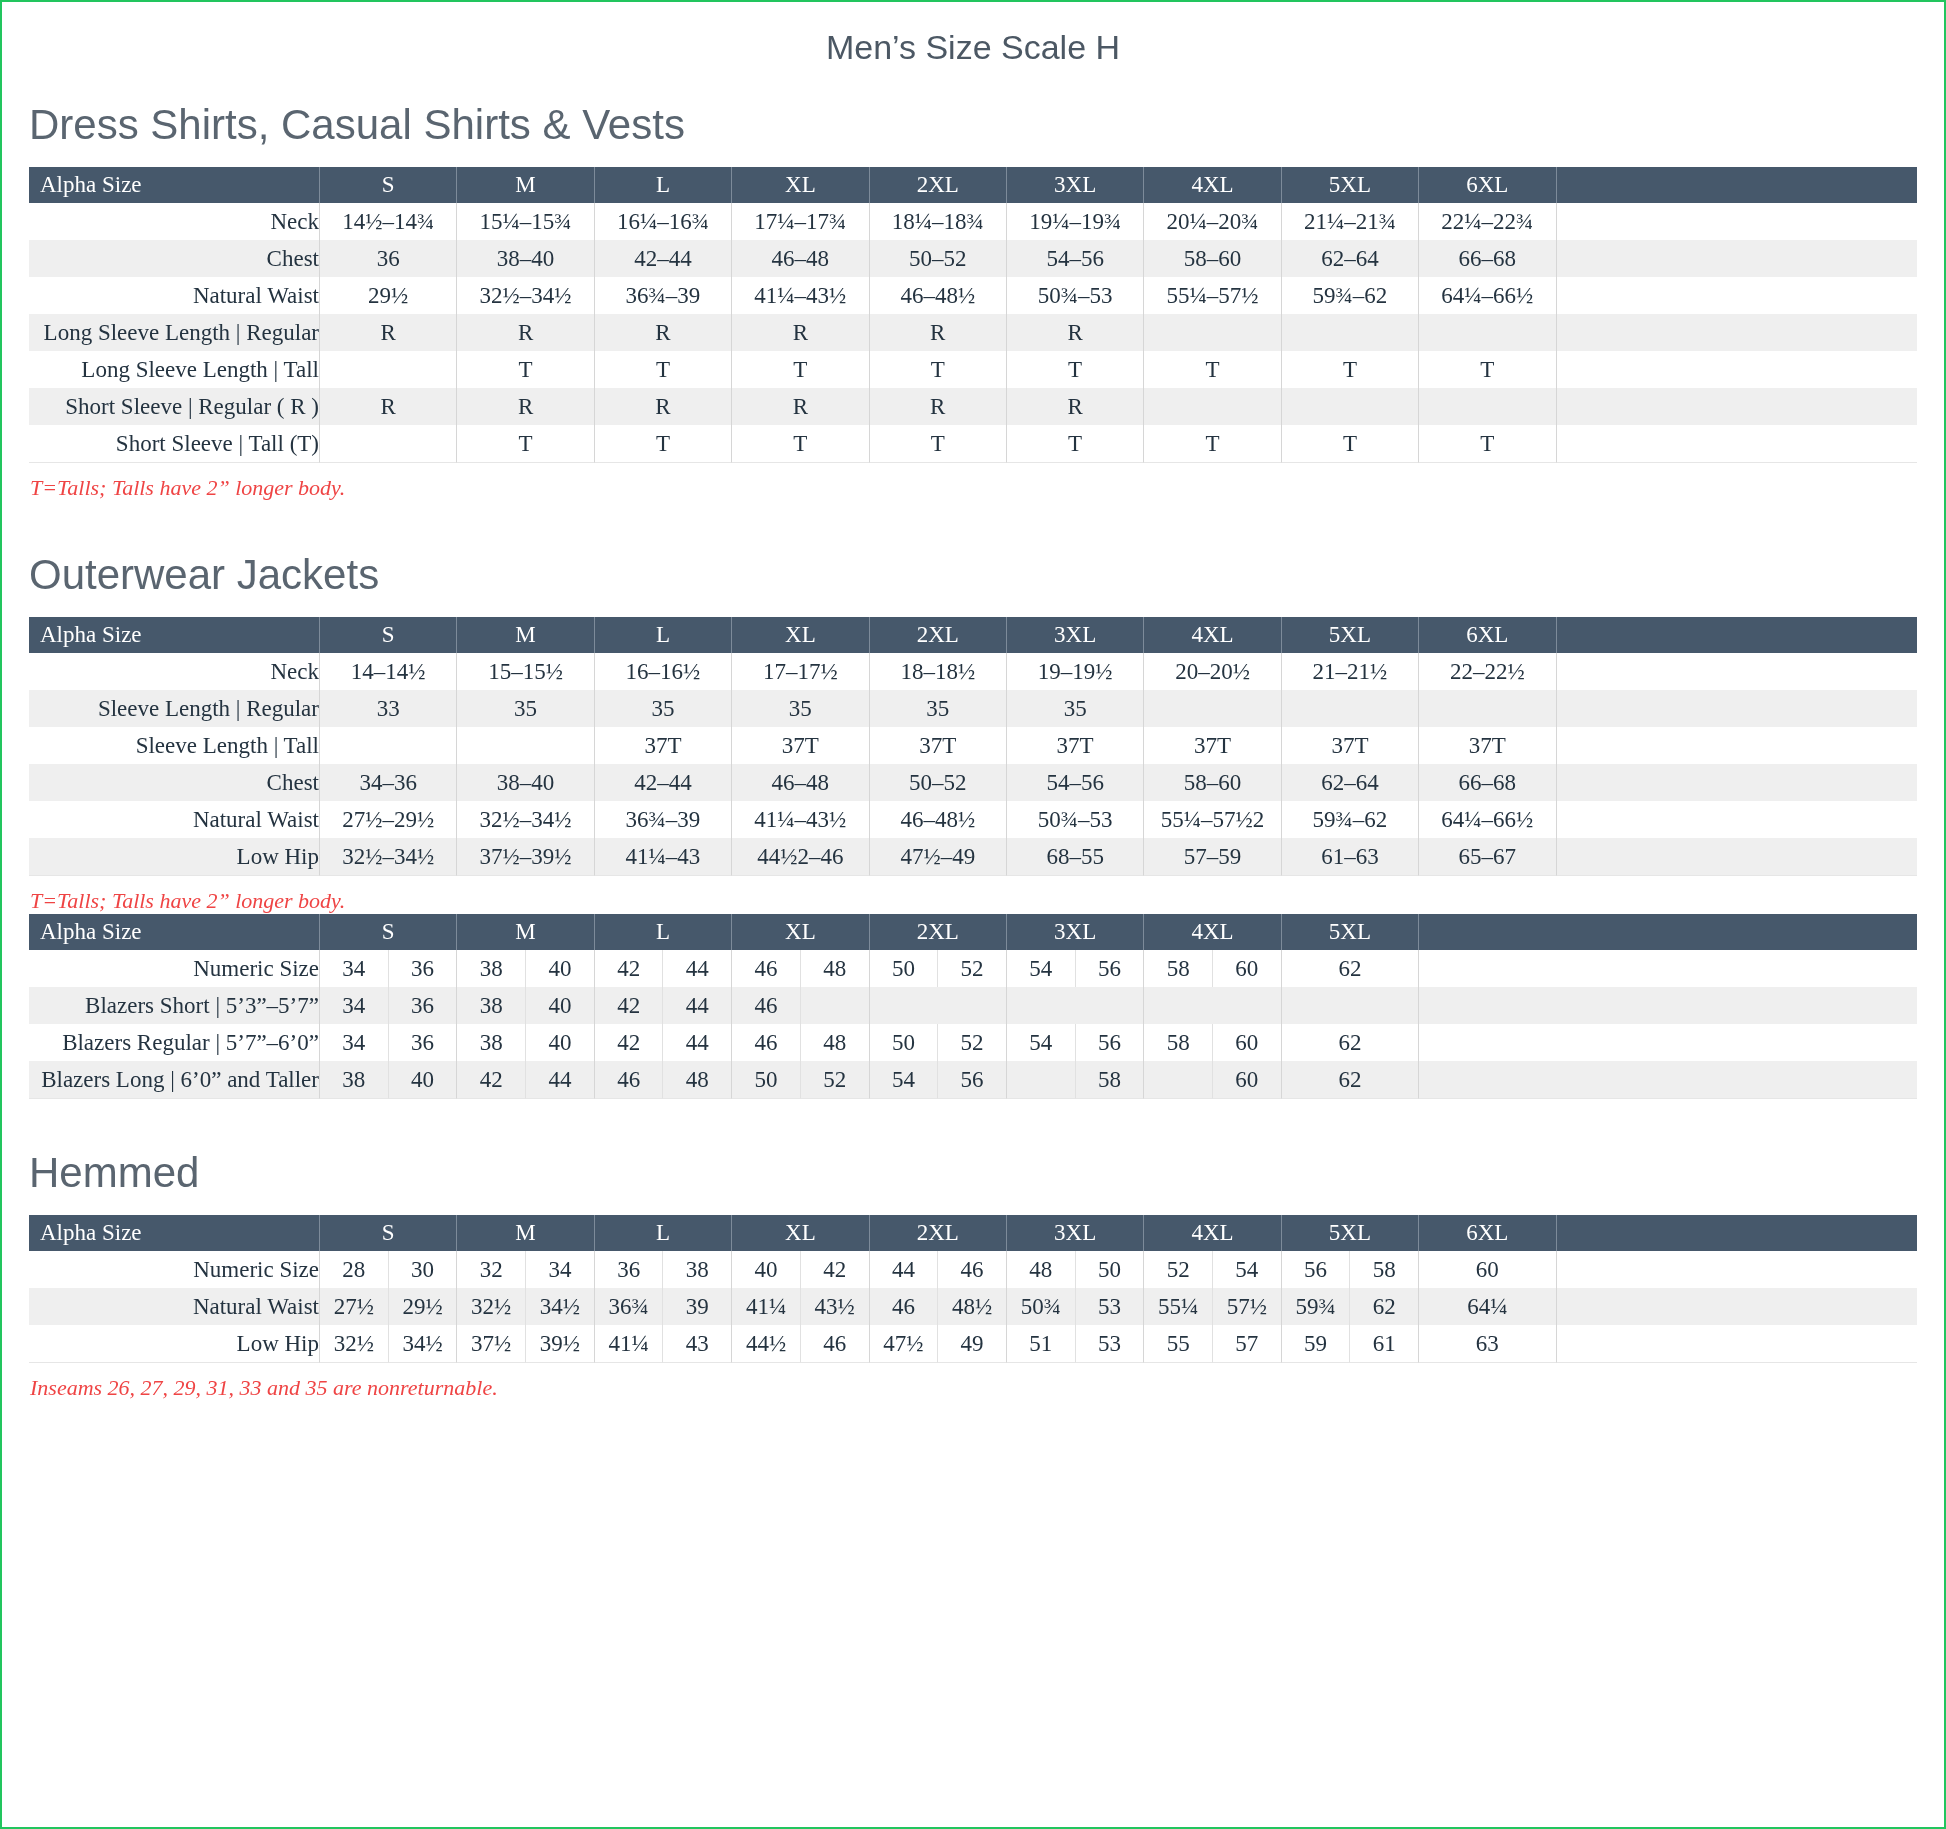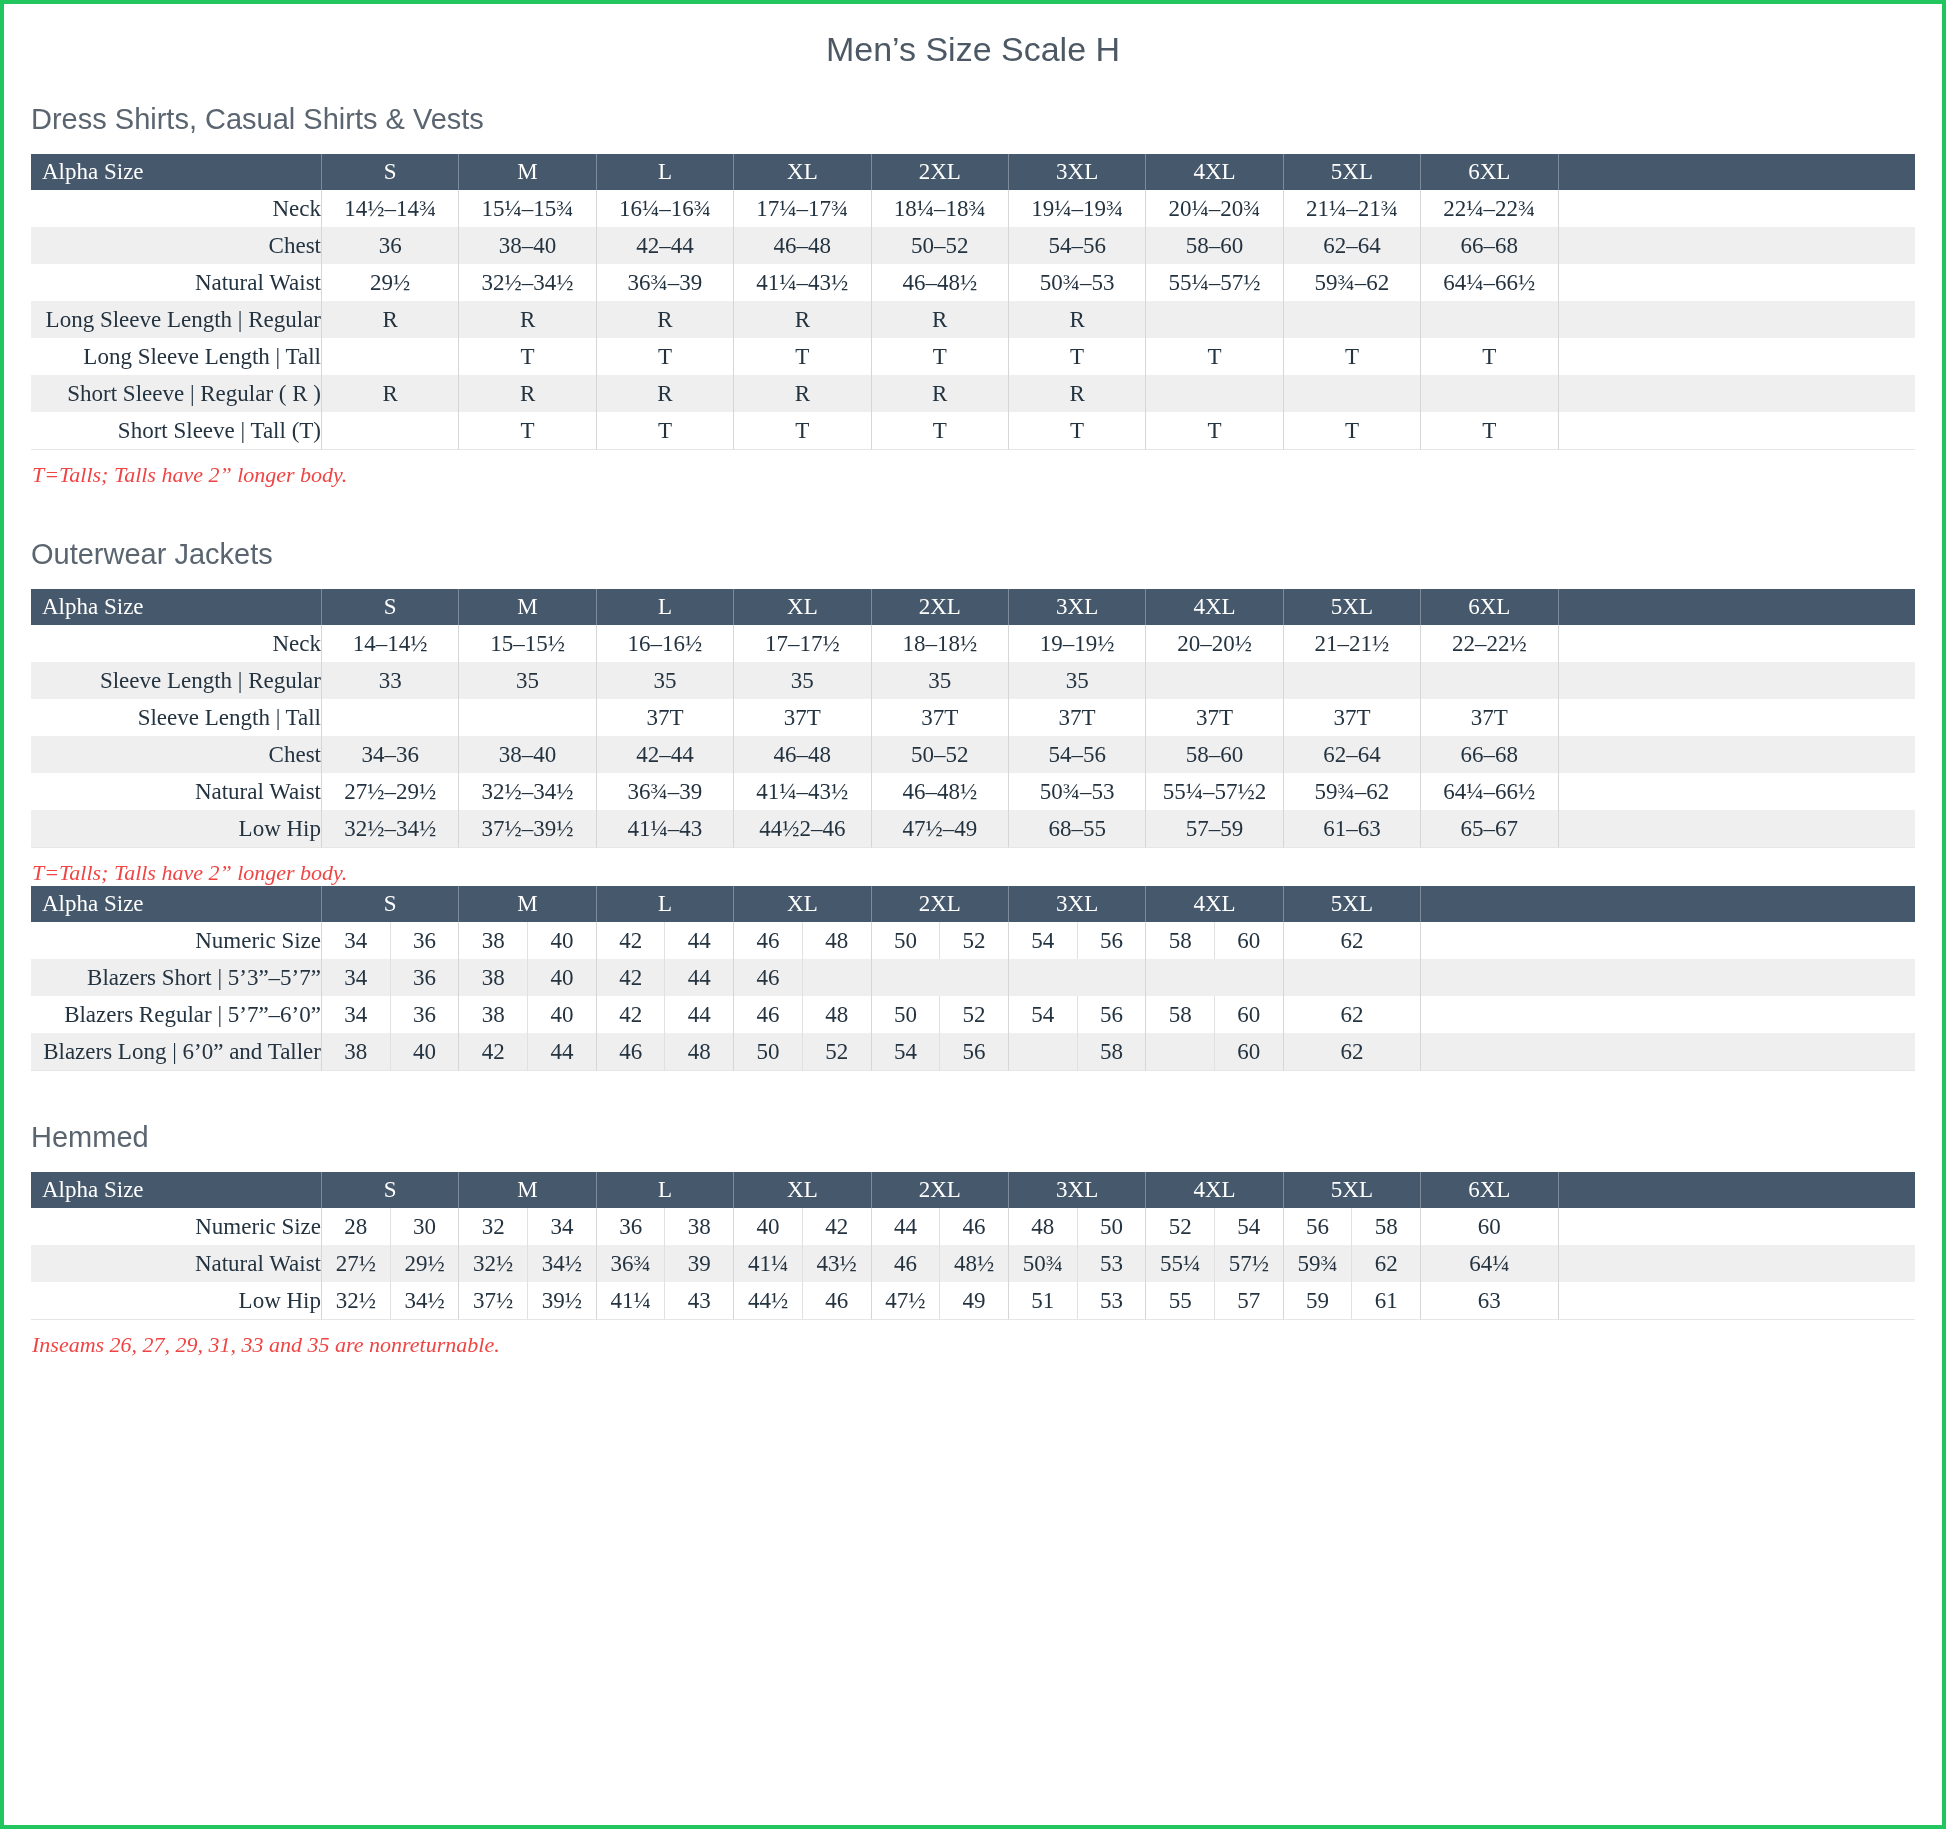--- a/index.html
+++ b/index.html
@@ -6,37 +6,37 @@
     margin: 0;
     padding: 0;
     background: #f2f3f4;
   }
   .page {
     width: 1946px;
     height: 1829px;
     box-sizing: border-box;
     margin: 0 auto;
     background: #ffffff;
-    border: 4px solid #22c55e;
+    border: 2px solid #22c55e;
     padding: 22px 27px 0 27px;
     font-family: "Liberation Serif", serif;
     color: #22313d;
     overflow: hidden;
   }
   .page-title {
     font-family: "Liberation Sans", sans-serif;
     font-size: 34px;
     font-weight: 400;
     color: #4c5864;
     text-align: center;
     margin: 4px 0 34px 0;
   }
   .section-heading {
     font-family: "Liberation Sans", sans-serif;
-    font-size: 29px;
+    font-size: 42px;
     font-weight: 400;
     color: #5a6570;
     margin: 50px 0 18px 0;
   }
   .chart-section:first-of-type .section-heading { margin-top: 0; }
 
   table.size-table {
     width: 100%;
     border-collapse: separate;
     border-spacing: 0;

